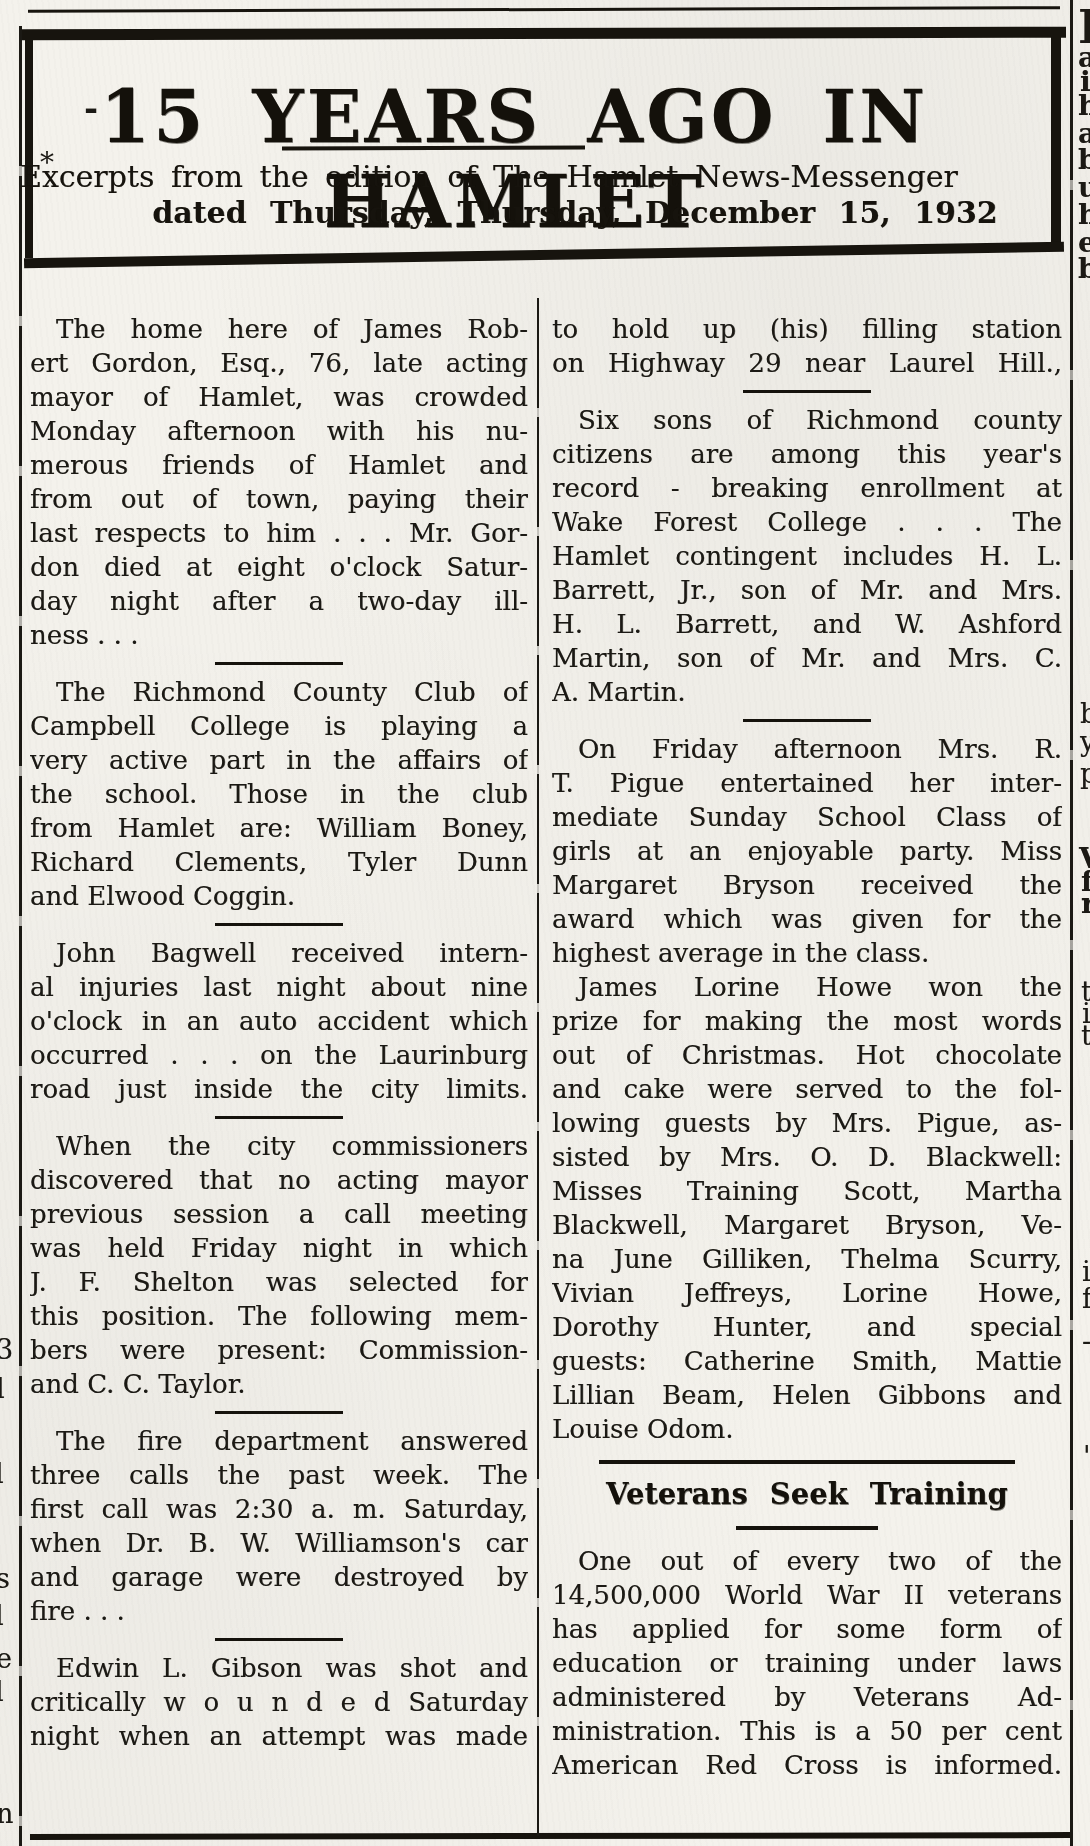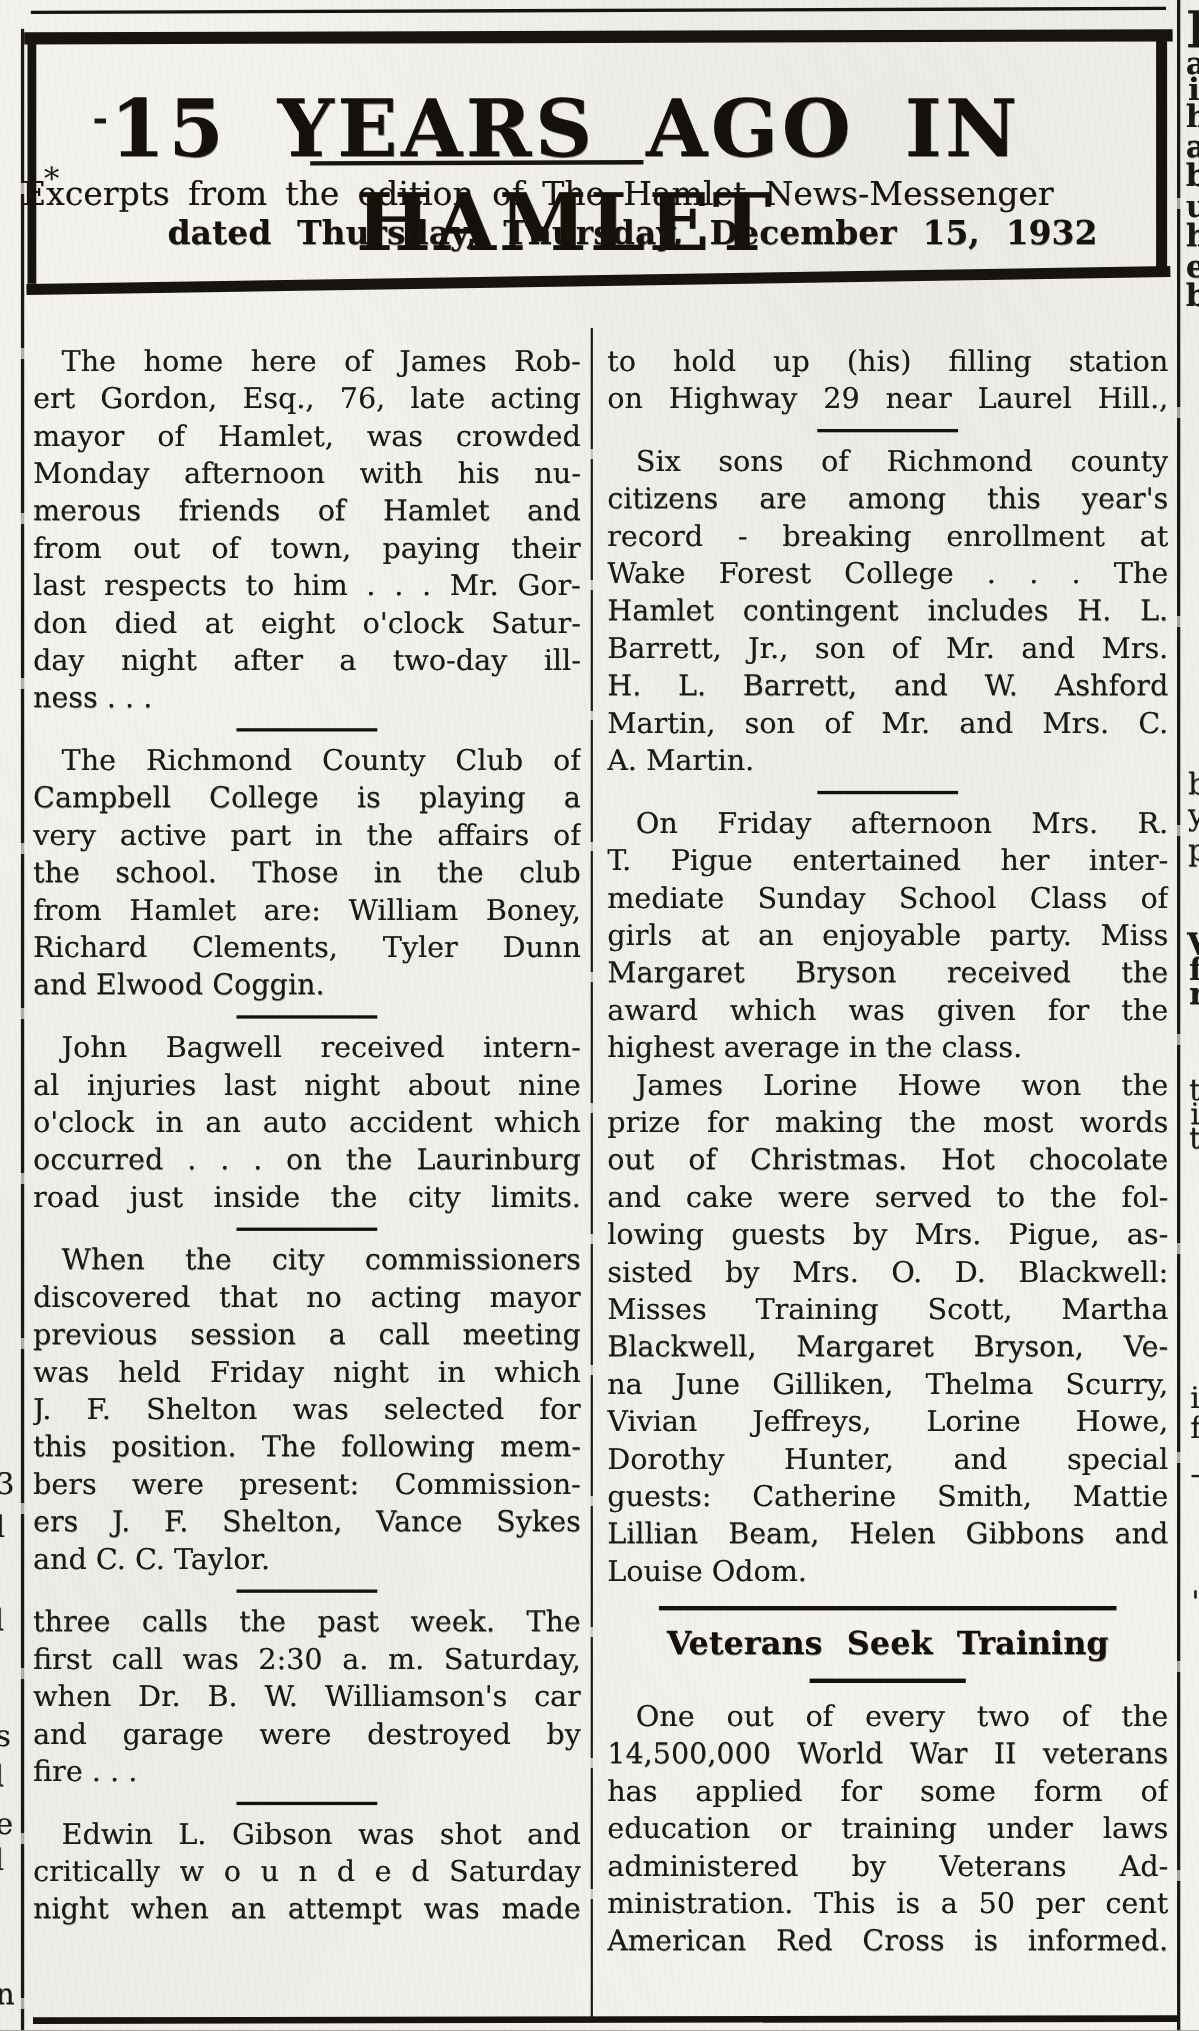--- a/index.html
+++ b/index.html
@@ -116,25 +116,25 @@
       </div>
       <div class="rule"></div>
       <div class="para">
         <div class="line indent">When the city commissioners</div>
         <div class="line">discovered that no acting mayor</div>
         <div class="line">previous session a call meeting</div>
         <div class="line">was held Friday night in which</div>
         <div class="line">J. F. Shelton was selected for</div>
         <div class="line">this position. The following mem-</div>
         <div class="line">bers were present: Commission-</div>
-        <div class="line">ers J. F. Shelton, Vance Sykes</div>
         <div class="line final">and C. C. Taylor.</div>
       </div>
       <div class="rule"></div>
       <div class="para">
+        <div class="line indent">The fire department answered</div>
         <div class="line">three calls the past week. The</div>
         <div class="line">first call was 2:30 a. m. Saturday,</div>
         <div class="line">when Dr. B. W. Williamson's car</div>
         <div class="line">and garage were destroyed by</div>
         <div class="line final">fire . . .</div>
       </div>
       <div class="rule"></div>
       <div class="para">
         <div class="line indent">Edwin L. Gibson was shot and</div>
         <div class="line">critically w o u n d e d Saturday</div>

